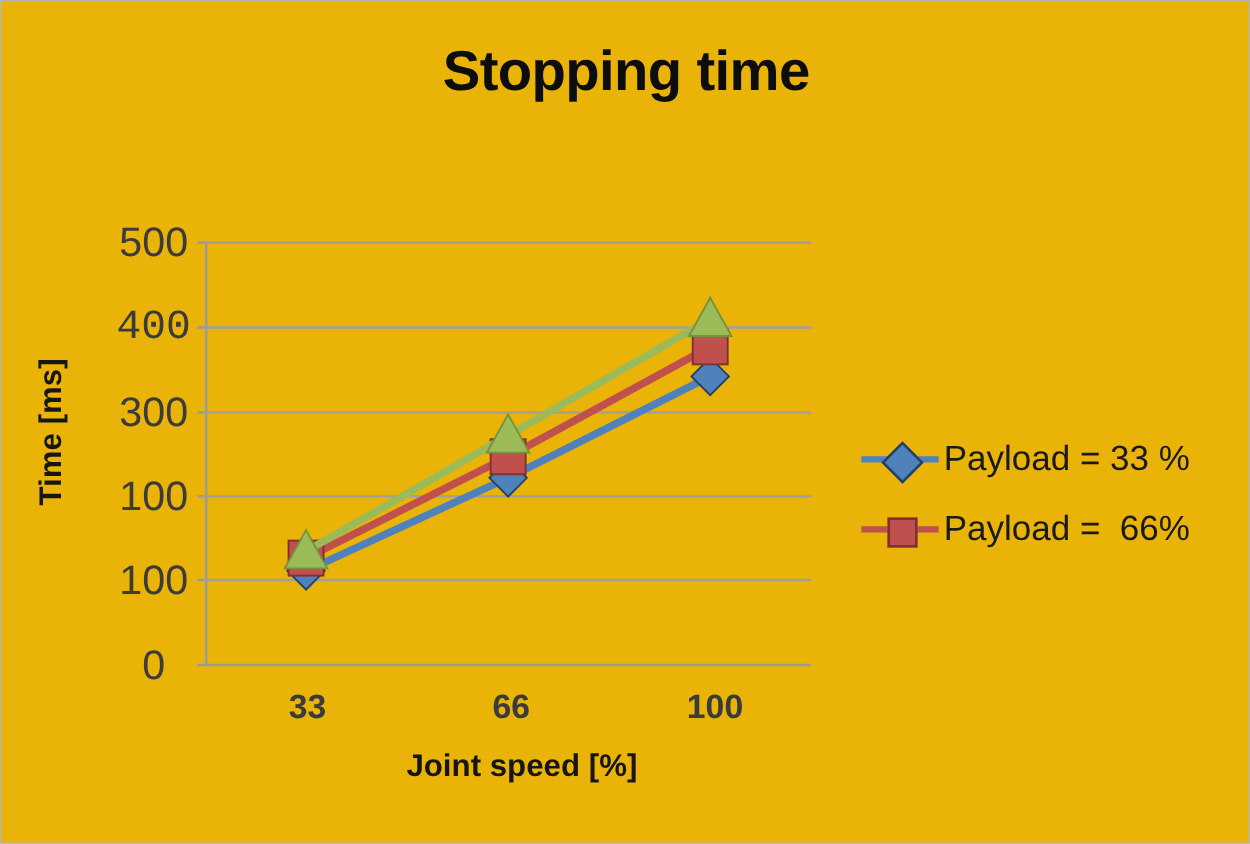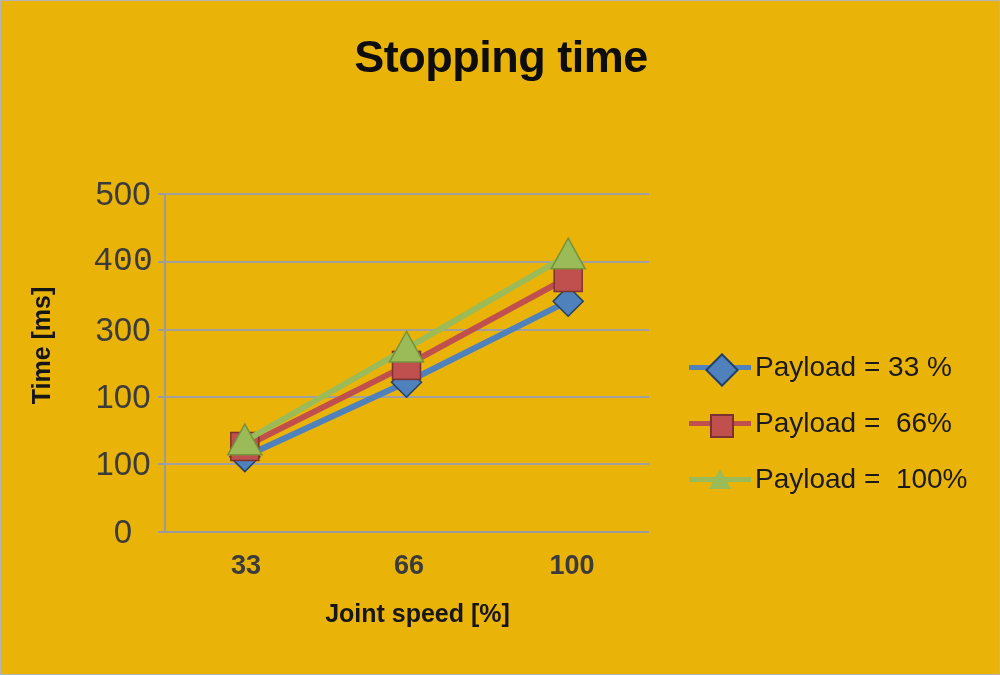--- a/index.html
+++ b/index.html
@@ -252,23 +252,16 @@
     </div>
 
     <div class="legend-item">
       <span class="legend-swatch">
         <span class="legend-line" style="background:#C0504D;"></span>
         <span class="legend-marker mk-square" style="background:#C0504D;"></span>
       </span>
       <span class="legend-label">Payload =  66%</span>
     </div>
 
-    <div class="legend-item">
-      <span class="legend-swatch">
-        <span class="legend-line" style="background:#9BBB59;"></span>
-        <span class="legend-marker mk-triangle" style="border-bottom:20px solid #9BBB59;"></span>
-      </span>
-      <span class="legend-label">Payload =  100%</span>
-    </div>
 
   </div>
 
 </div>
 
 </body></html>

